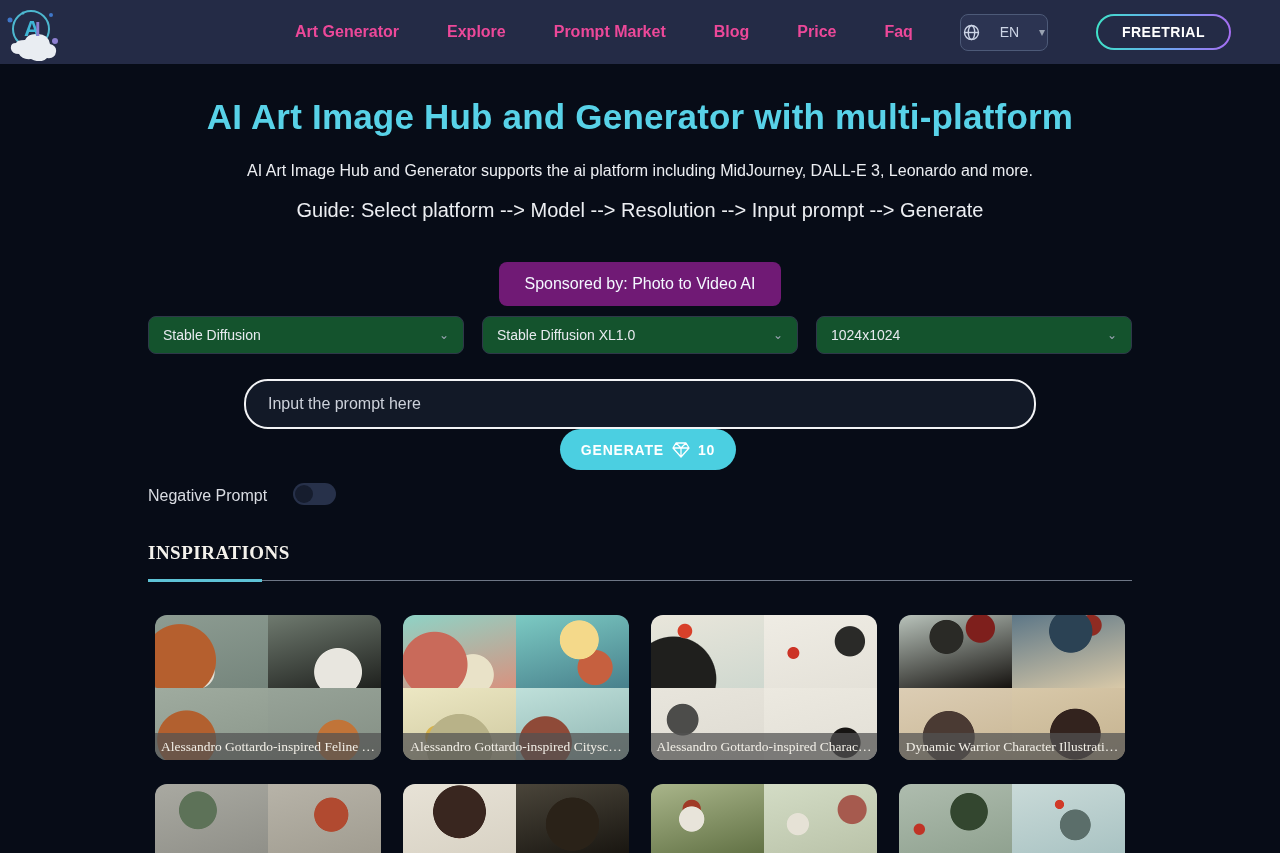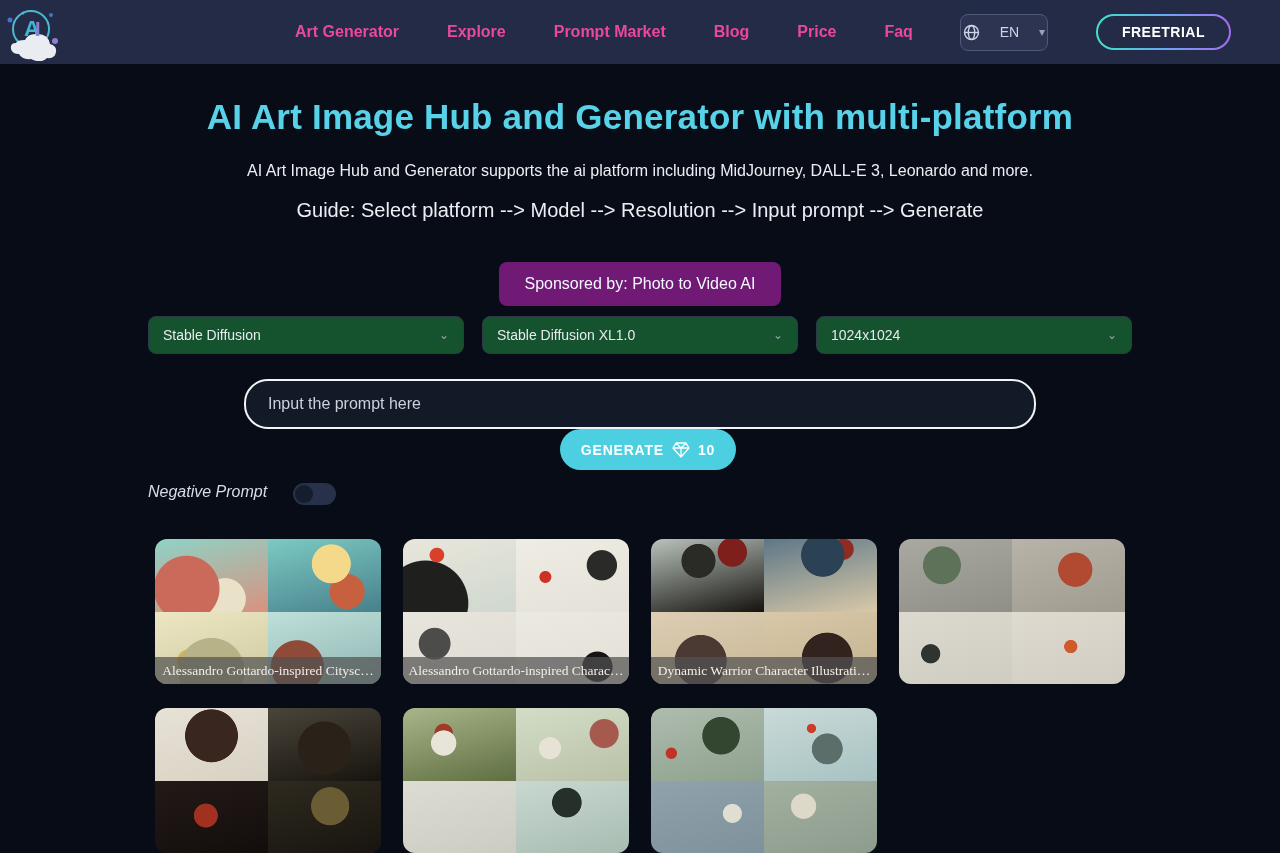--- a/index.html
+++ b/index.html
@@ -37,21 +37,21 @@
   .chev { color:#9aa3b2; font-size:12px; }
   .prompt-row { margin-top:25px; display:flex; align-items:center;flex-direction:column; }
   .prompt-input { width:792px; height:50px; background:#121927; border:2px solid #f2f3f5;
                   border-radius:24px; padding:0 22px; font-size:16px; color:#f2f3f5; outline:none;
                   font-family:"Liberation Sans", sans-serif; }
   .prompt-input::placeholder { color:#ccd1da; }
   .gen-btn { margin-left:16px; width:176px; height:41px; border:none; border-radius:21px;
              background:#4bcfe1; color:#ffffff; font-weight:bold; font-size:14px; letter-spacing:.8px;
              display:flex; align-items:center; justify-content:center; gap:8px; cursor:pointer;
              font-family:"Liberation Sans", sans-serif; }
-  .neg-row { margin-top:13px; display:flex; align-items:flex-start; gap:26px;font-style:italic; }
+  .neg-row { margin-top:13px; display:flex; align-items:flex-end; gap:26px; }
   .neg-label { font-size:16px; color:#d9dce2; }
   .toggle { width:43px; height:22px; border-radius:11px; background:#27314a; position:relative; cursor:pointer; }
   .toggle-knob { position:absolute; left:2px; top:2px; width:18px; height:18px; border-radius:50%;
                  background:#161d2e; }
 
   
   .insp-head { margin-top:37px; }
   .insp-tab { font-family:"Liberation Serif", serif; font-weight:bold; font-size:19px;
               letter-spacing:.5px; color:#f4f2ec; cursor:pointer; }
   .insp-rule { margin-top:16px; border-bottom:1px solid #6e7786; position:relative; }
@@ -138,22 +138,37 @@
     </button>
   </div>
 
   <div class="neg-row">
     <span class="neg-label">Negative Prompt</span>
     <div class="toggle">
       <div class="toggle-knob"></div>
     </div>
   </div>
 
+  <div class="insp-head">
+    <span class="insp-tab">INSPIRATIONS</span>
+    <div class="insp-rule">
+      <div class="insp-active"></div>
+    </div>
+  </div>
 
   <div class="grid">
+      <div class="card">
+        <div class="quads">
+          <div class="quad" style="background: radial-gradient(circle at 22% 62%, rgb(181, 95, 46) 36%, transparent 37%), radial-gradient(circle at 38% 78%, rgb(229, 224, 213) 18%, transparent 19%), linear-gradient(165deg, rgb(141, 156, 146), rgb(117, 133, 124));"></div>
+          <div class="quad" style="background: radial-gradient(circle at 62% 78%, rgb(232, 230, 223) 26%, transparent 27%), linear-gradient(165deg, rgb(111, 122, 111), rgb(31, 33, 30));"></div>
+          <div class="quad" style="background: radial-gradient(circle at 28% 72%, rgb(178, 96, 47) 30%, transparent 31%), linear-gradient(165deg, rgb(159, 171, 159), rgb(139, 151, 139));"></div>
+          <div class="quad" style="background: radial-gradient(circle at 62% 74%, rgb(193, 116, 56) 24%, transparent 25%), linear-gradient(165deg, rgb(151, 163, 152), rgb(132, 143, 132));"></div>
+        </div>
+        <div class="caption">Alessandro Gottardo-inspired Feline …</div>
+      </div>
       <div class="card">
         <div class="quads">
           <div class="quad" style="background: radial-gradient(circle at 28% 68%, rgb(201, 106, 90) 34%, transparent 35%), radial-gradient(circle at 62% 82%, rgb(233, 226, 200) 22%, transparent 23%), linear-gradient(165deg, rgb(142, 211, 198), rgb(216, 146, 127));"></div>
           <div class="quad" style="background: radial-gradient(circle at 56% 34%, rgb(244, 217, 138) 24%, transparent 25%), radial-gradient(circle at 70% 72%, rgb(198, 96, 63) 18%, transparent 19%), linear-gradient(165deg, rgb(124, 202, 195), rgb(72, 128, 140));"></div>
           <div class="quad" style="background: radial-gradient(circle at 50% 82%, rgb(184, 178, 136) 40%, transparent 41%), radial-gradient(circle at 30% 68%, rgb(216, 179, 74) 12%, transparent 13%), linear-gradient(165deg, rgb(236, 231, 195), rgb(207, 201, 160));"></div>
           <div class="quad" style="background: radial-gradient(circle at 26% 76%, rgb(143, 74, 56) 26%, transparent 27%), radial-gradient(circle at 30% 58%, rgb(216, 160, 58) 8%, transparent 9%), linear-gradient(165deg, rgb(191, 224, 218), rgb(143, 181, 178));"></div>
         </div>
         <div class="caption">Alessandro Gottardo-inspired Citysc…</div>
       </div>
       <div class="card">

